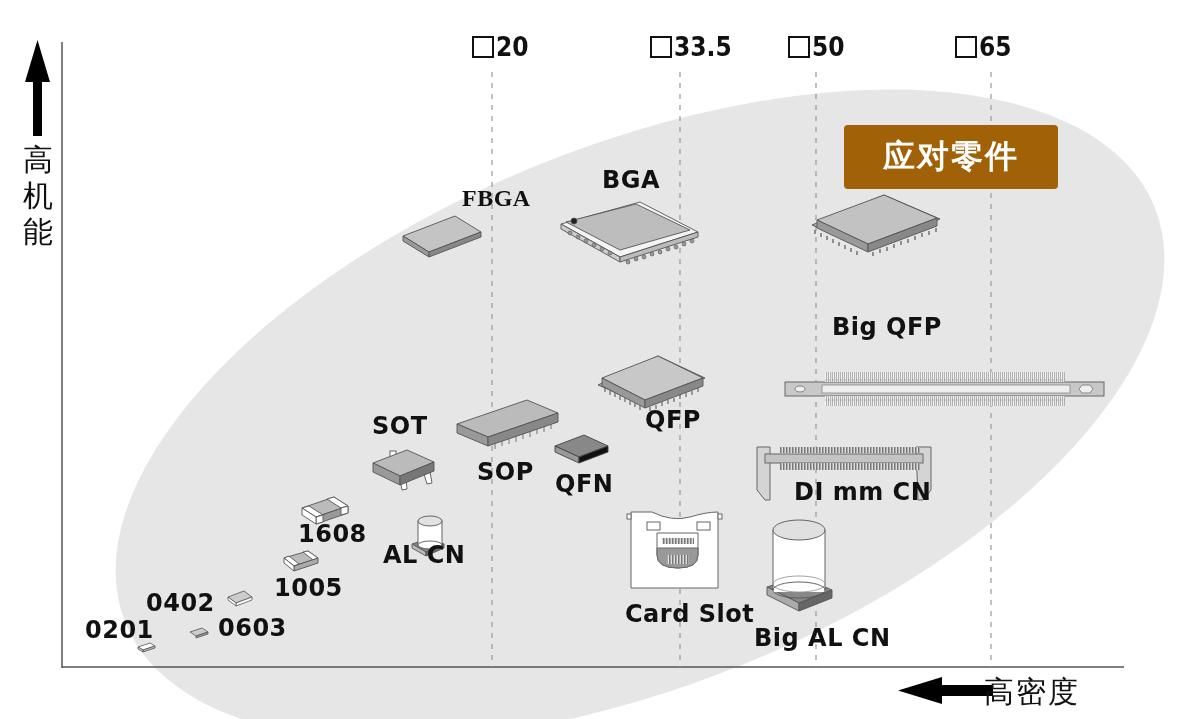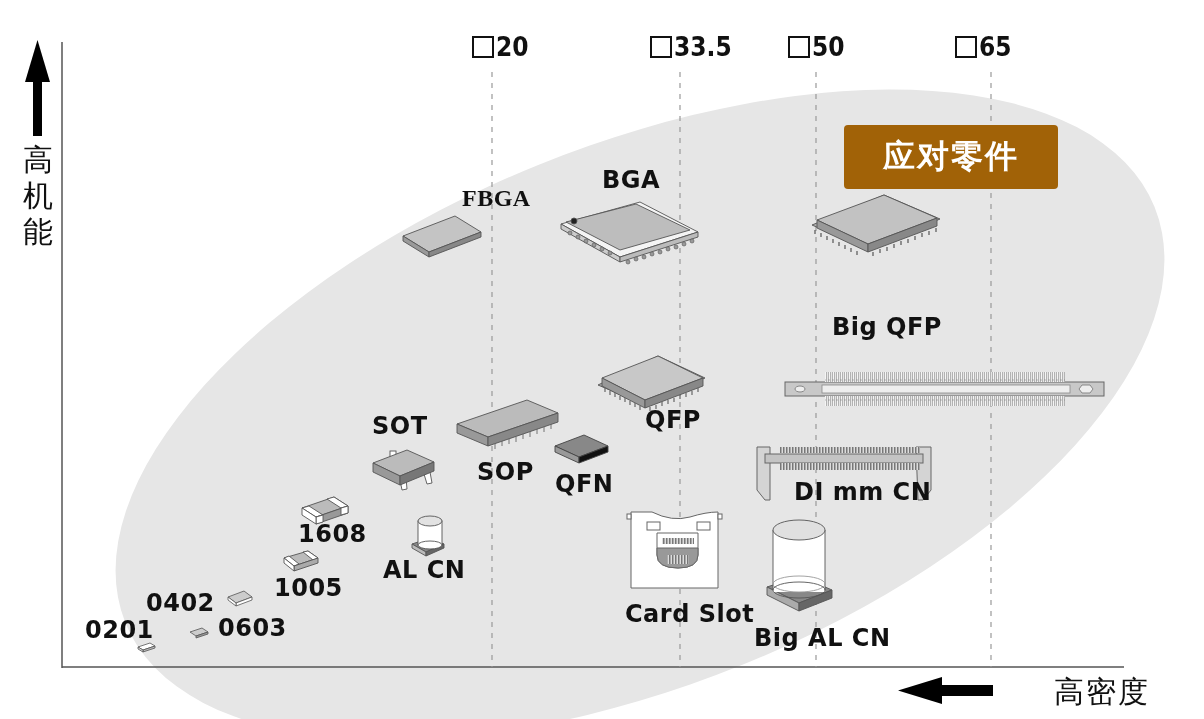--- a/index.html
+++ b/index.html
@@ -2,21 +2,21 @@
 <html><head>
 <meta charset="utf-8">
 <style>
   html, body { margin:0; padding:0; background:#ffffff; }
   body { width:1204px; height:719px; position:relative; overflow:hidden; font-family:"DejaVu Sans", sans-serif; }
   #stage { position:absolute; left:0; top:0; width:1204px; height:719px; }
   .lbl { position:absolute; font-family:"DejaVu Sans", sans-serif; font-weight:bold; color:#111; font-size:24px; letter-spacing:0.5px; white-space:nowrap; line-height:1; }
   .hdr { position:absolute; font-family:"DejaVu Sans Condensed","DejaVu Sans", sans-serif; font-weight:bold; color:#111; font-size:26px; line-height:1; display:flex; align-items:center; white-space:nowrap; }
   .hdr .box { width:22px; height:22px; border:2px solid #111; box-sizing:border-box; margin-right:2px; display:inline-block; }
   .ylab { position:absolute; left:18px; top:142px; width:40px; font-size:30px; color:#111; line-height:36px; text-align:center; font-family:"DejaVu Sans", sans-serif; }
-  .xlab { position:absolute; left:1054px; top:672px; font-size:30px; color:#111; font-family:"DejaVu Sans", sans-serif; letter-spacing:2px; }
+  .xlab { position:absolute; left:984px; top:672px; font-size:30px; color:#111; font-family:"DejaVu Sans", sans-serif; letter-spacing:2px; }
   .badge { position:absolute; left:844px; top:125px; width:214px; height:64px; background:#a16207; border-radius:4px; color:#fff; font-size:32px; font-weight:bold; display:flex; align-items:center; justify-content:center; letter-spacing:2px; }
 </style>
 </head>
 <body>
 
 <div id="stage">
 <svg width="1204" height="719" viewBox="0 0 1204 719" style="position:absolute;left:0;top:0">
 
   <ellipse cx="640" cy="415" rx="555" ry="270" transform="rotate(-22 640 415)" fill="#e6e6e6"></ellipse>
 
@@ -246,21 +246,21 @@
     </div>
 <div class="xlab">高密度</div>
 
 <div class="badge">应对零件</div>
 
 <div class="lbl" style="left:85px;top:618px;">0201</div>
 <div class="lbl" style="left:146px;top:591px;">0402</div>
 <div class="lbl" style="left:218px;top:616px;">0603</div>
 <div class="lbl" style="left:274px;top:576px;">1005</div>
 <div class="lbl" style="left:298px;top:522px;">1608</div>
-<div class="lbl" style="left:383px;top:558px;text-align:center;">AL CN</div>
+<div class="lbl" style="left:383px;top:543px;text-align:center;">AL CN</div>
 <div class="lbl" style="left:372px;top:414px;">SOT</div>
 <div class="lbl" style="left:477px;top:460px;">SOP</div>
 <div class="lbl" style="left:555px;top:472px;">QFN</div>
 <div class="lbl" style="left:628px;top:408px;margin-left:17px;">QFP</div>
 <div class="lbl" style="left:462px;top:186px;font-family:Liberation Serif, serif;">FBGA</div>
 <div class="lbl" style="left:602px;top:168px;">BGA</div>
 <div class="lbl" style="left:832px;top:272px;margin-top:43px;">Big QFP</div>
 <div class="lbl" style="left:794px;top:480px;">DI mm CN</div>
 <div class="lbl" style="left:609px;top:602px;margin-left:16px;">Card Slot</div>
 <div class="lbl" style="left:742px;top:626px;margin-left:12px;">Big AL CN</div>

